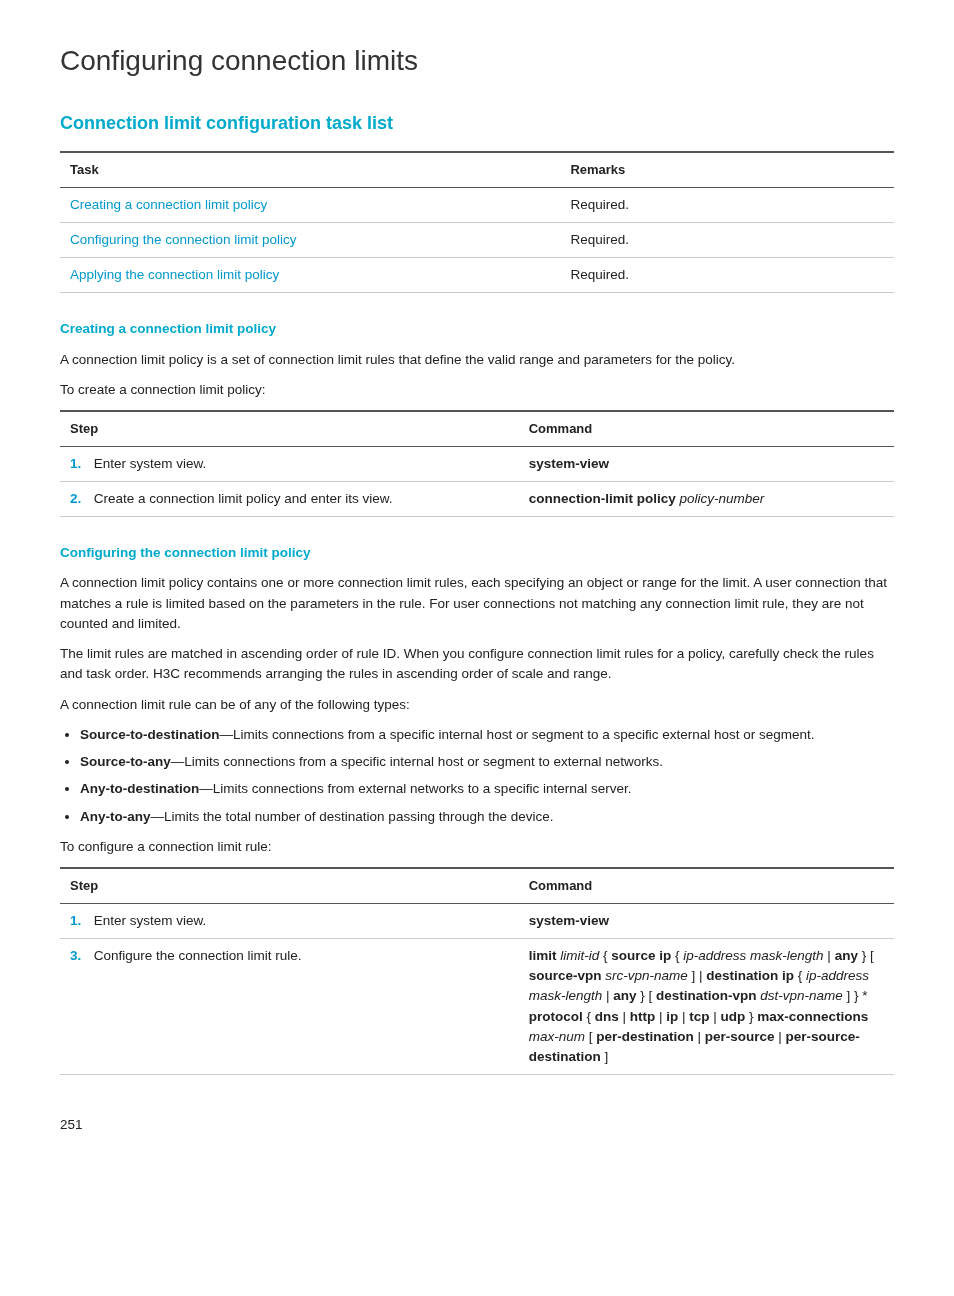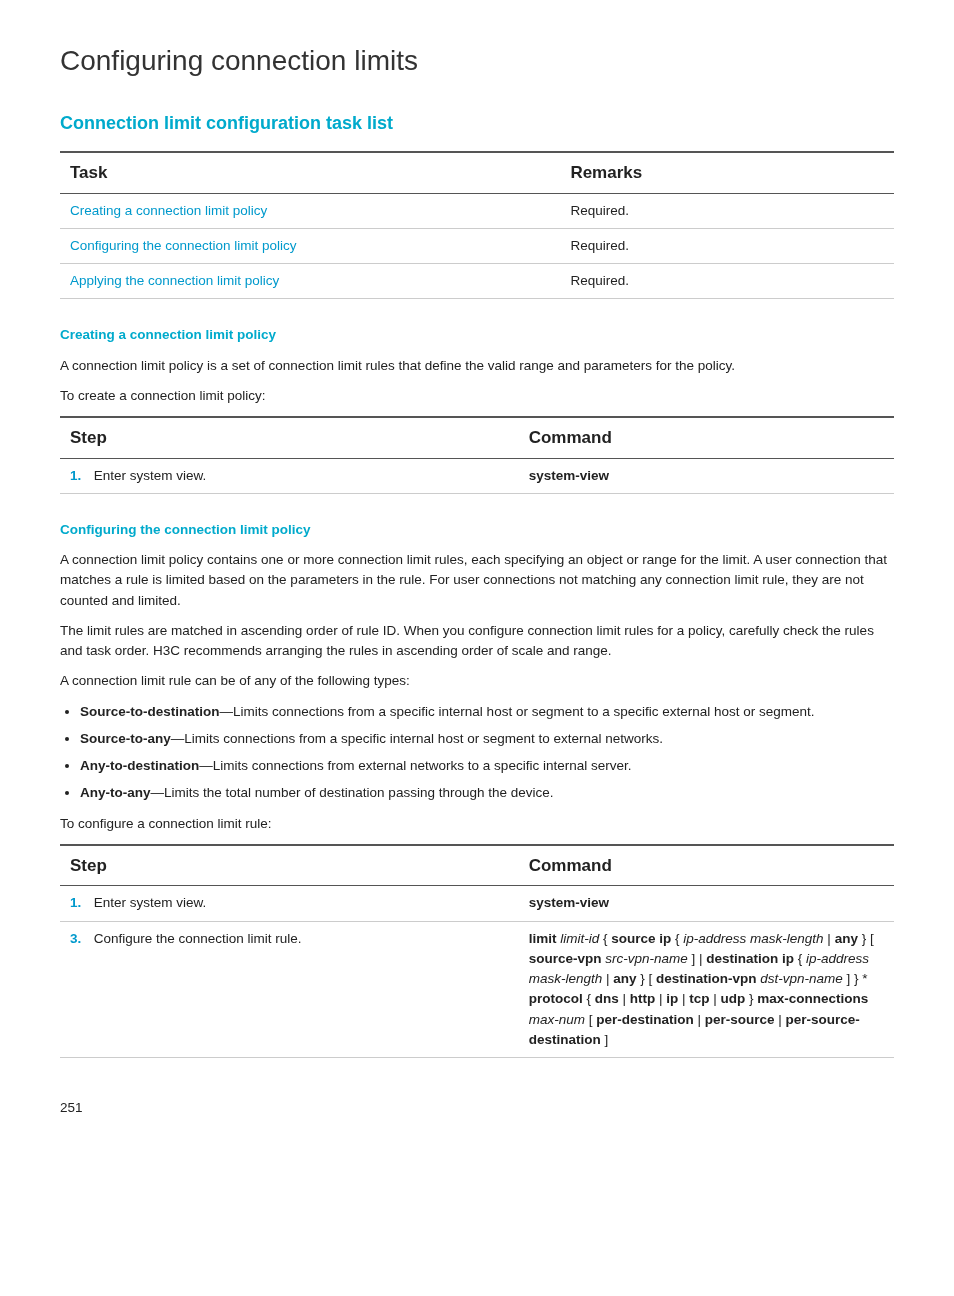--- a/index.html
+++ b/index.html
@@ -44,21 +44,21 @@
     table thead tr {
       border-top: 2px solid #555;
       border-bottom: 1.5px solid #555;
     }
     table tbody tr {
       border-bottom: 1px solid #ccc;
     }
     table th {
       text-align: left;
       font-weight: 700;
-      font-size: 17px;
+      font-size: 13px;
       padding: 7px 10px;
       color: #222;
     }
     table td {
       padding: 7px 10px;
       color: #222;
       vertical-align: top;
     }
     table td a, table td .link-style {
       color: #0099cc;
@@ -147,20 +147,31 @@
     <tbody>
       <tr>
         <td>
           <span class="step-num">1.</span>
           <span>Enter system view.</span>
         </td>
         <td>
           <span class="cmd-bold">system-view</span>
         </td>
       </tr>
+      <tr>
+        <td>
+          <span class="step-num">2.</span>
+          <span>Create a connection limit policy and enter its view.</span>
+        </td>
+        <td>
+          <span class="cmd-bold">connection-limit policy</span>
+          <span> </span>
+          <span class="cmd-italic">policy-number</span>
+        </td>
+      </tr>
     </tbody>
   </table>
 </section>
 
 <section>
   <h3>Configuring the connection limit policy</h3>
   <p>A connection limit policy contains one or more connection limit rules, each specifying an object or range for the limit. A user connection that matches a rule is limited based on the parameters in the rule. For user connections not matching any connection limit rule, they are not counted and limited.</p>
   <p>The limit rules are matched in ascending order of rule ID. When you configure connection limit rules for a policy, carefully check the rules and task order. H3C recommends arranging the rules in ascending order of scale and range.</p>
   <p>A connection limit rule can be of any of the following types:</p>
   <ul>

